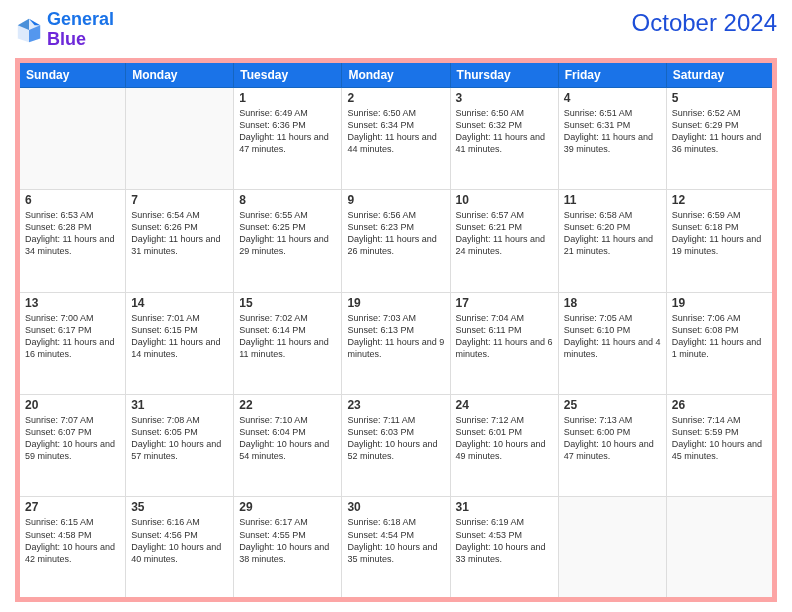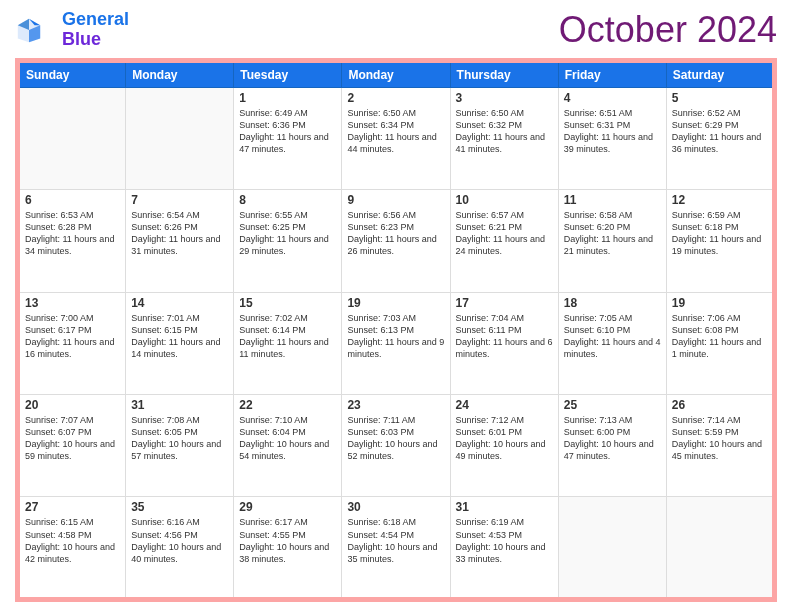--- a/index.html
+++ b/index.html
@@ -19,42 +19,42 @@
     }
     .header {
       display: flex;
       justify-content: space-between;
       align-items: flex-start;
       margin-bottom: 8px;
     }
     .logo {
       display: flex;
       align-items: center;
-      gap: 19px;
+      gap: 4px;
     }
     .logo-text {
       font-size: 18px;
       font-weight: bold;
       color: #333;
       line-height: 1.1;
     }
     .logo-text span {
       color: #1a73e8;
     }
     .logo-icon {
       width: 28px;
       height: 28px;
     }
     .title-area {
       text-align: right;
     }
     .month-title {
-      font-size: 36px;
+      font-size: 24px;
       font-weight: 300;
-      color: #701a75;
+      color: #1d4ed8;
       line-height: 1.1;
     }
     .location {
       font-size: 14px;
       color: #555;
     }
     .calendar {
       flex: 1;
       border: 5px solid #fca5a5;
       border-collapse: collapse;

